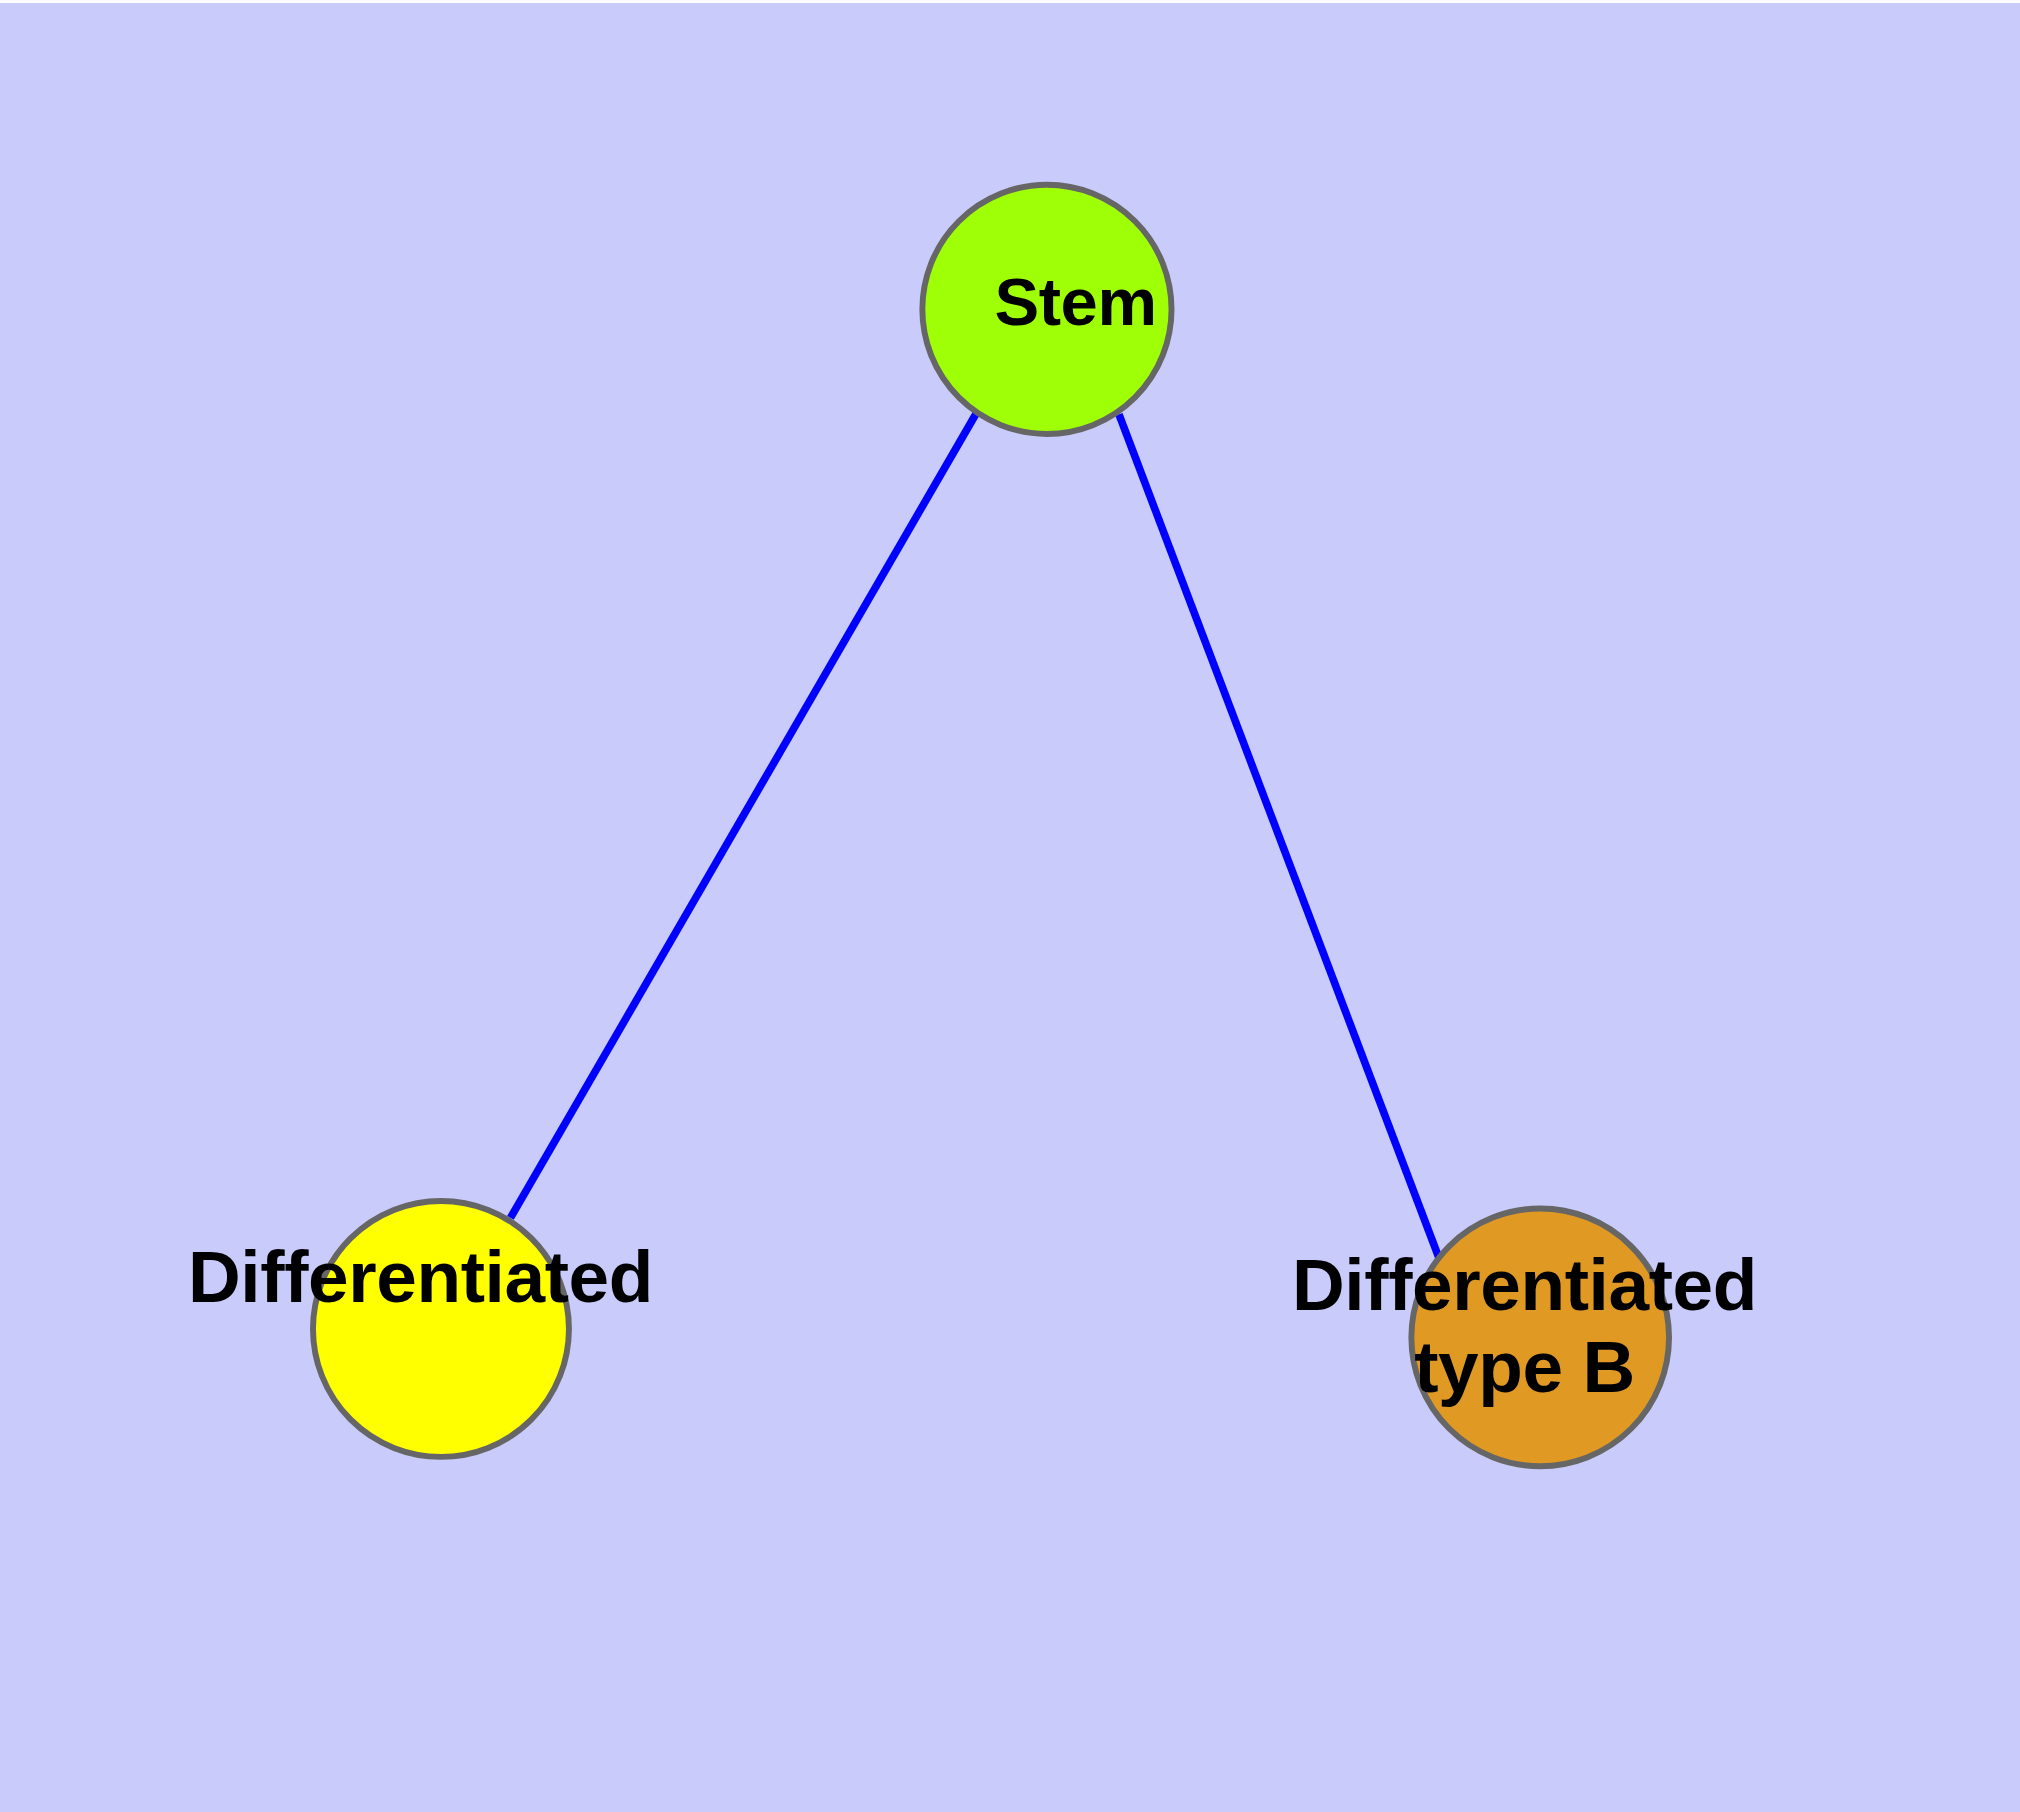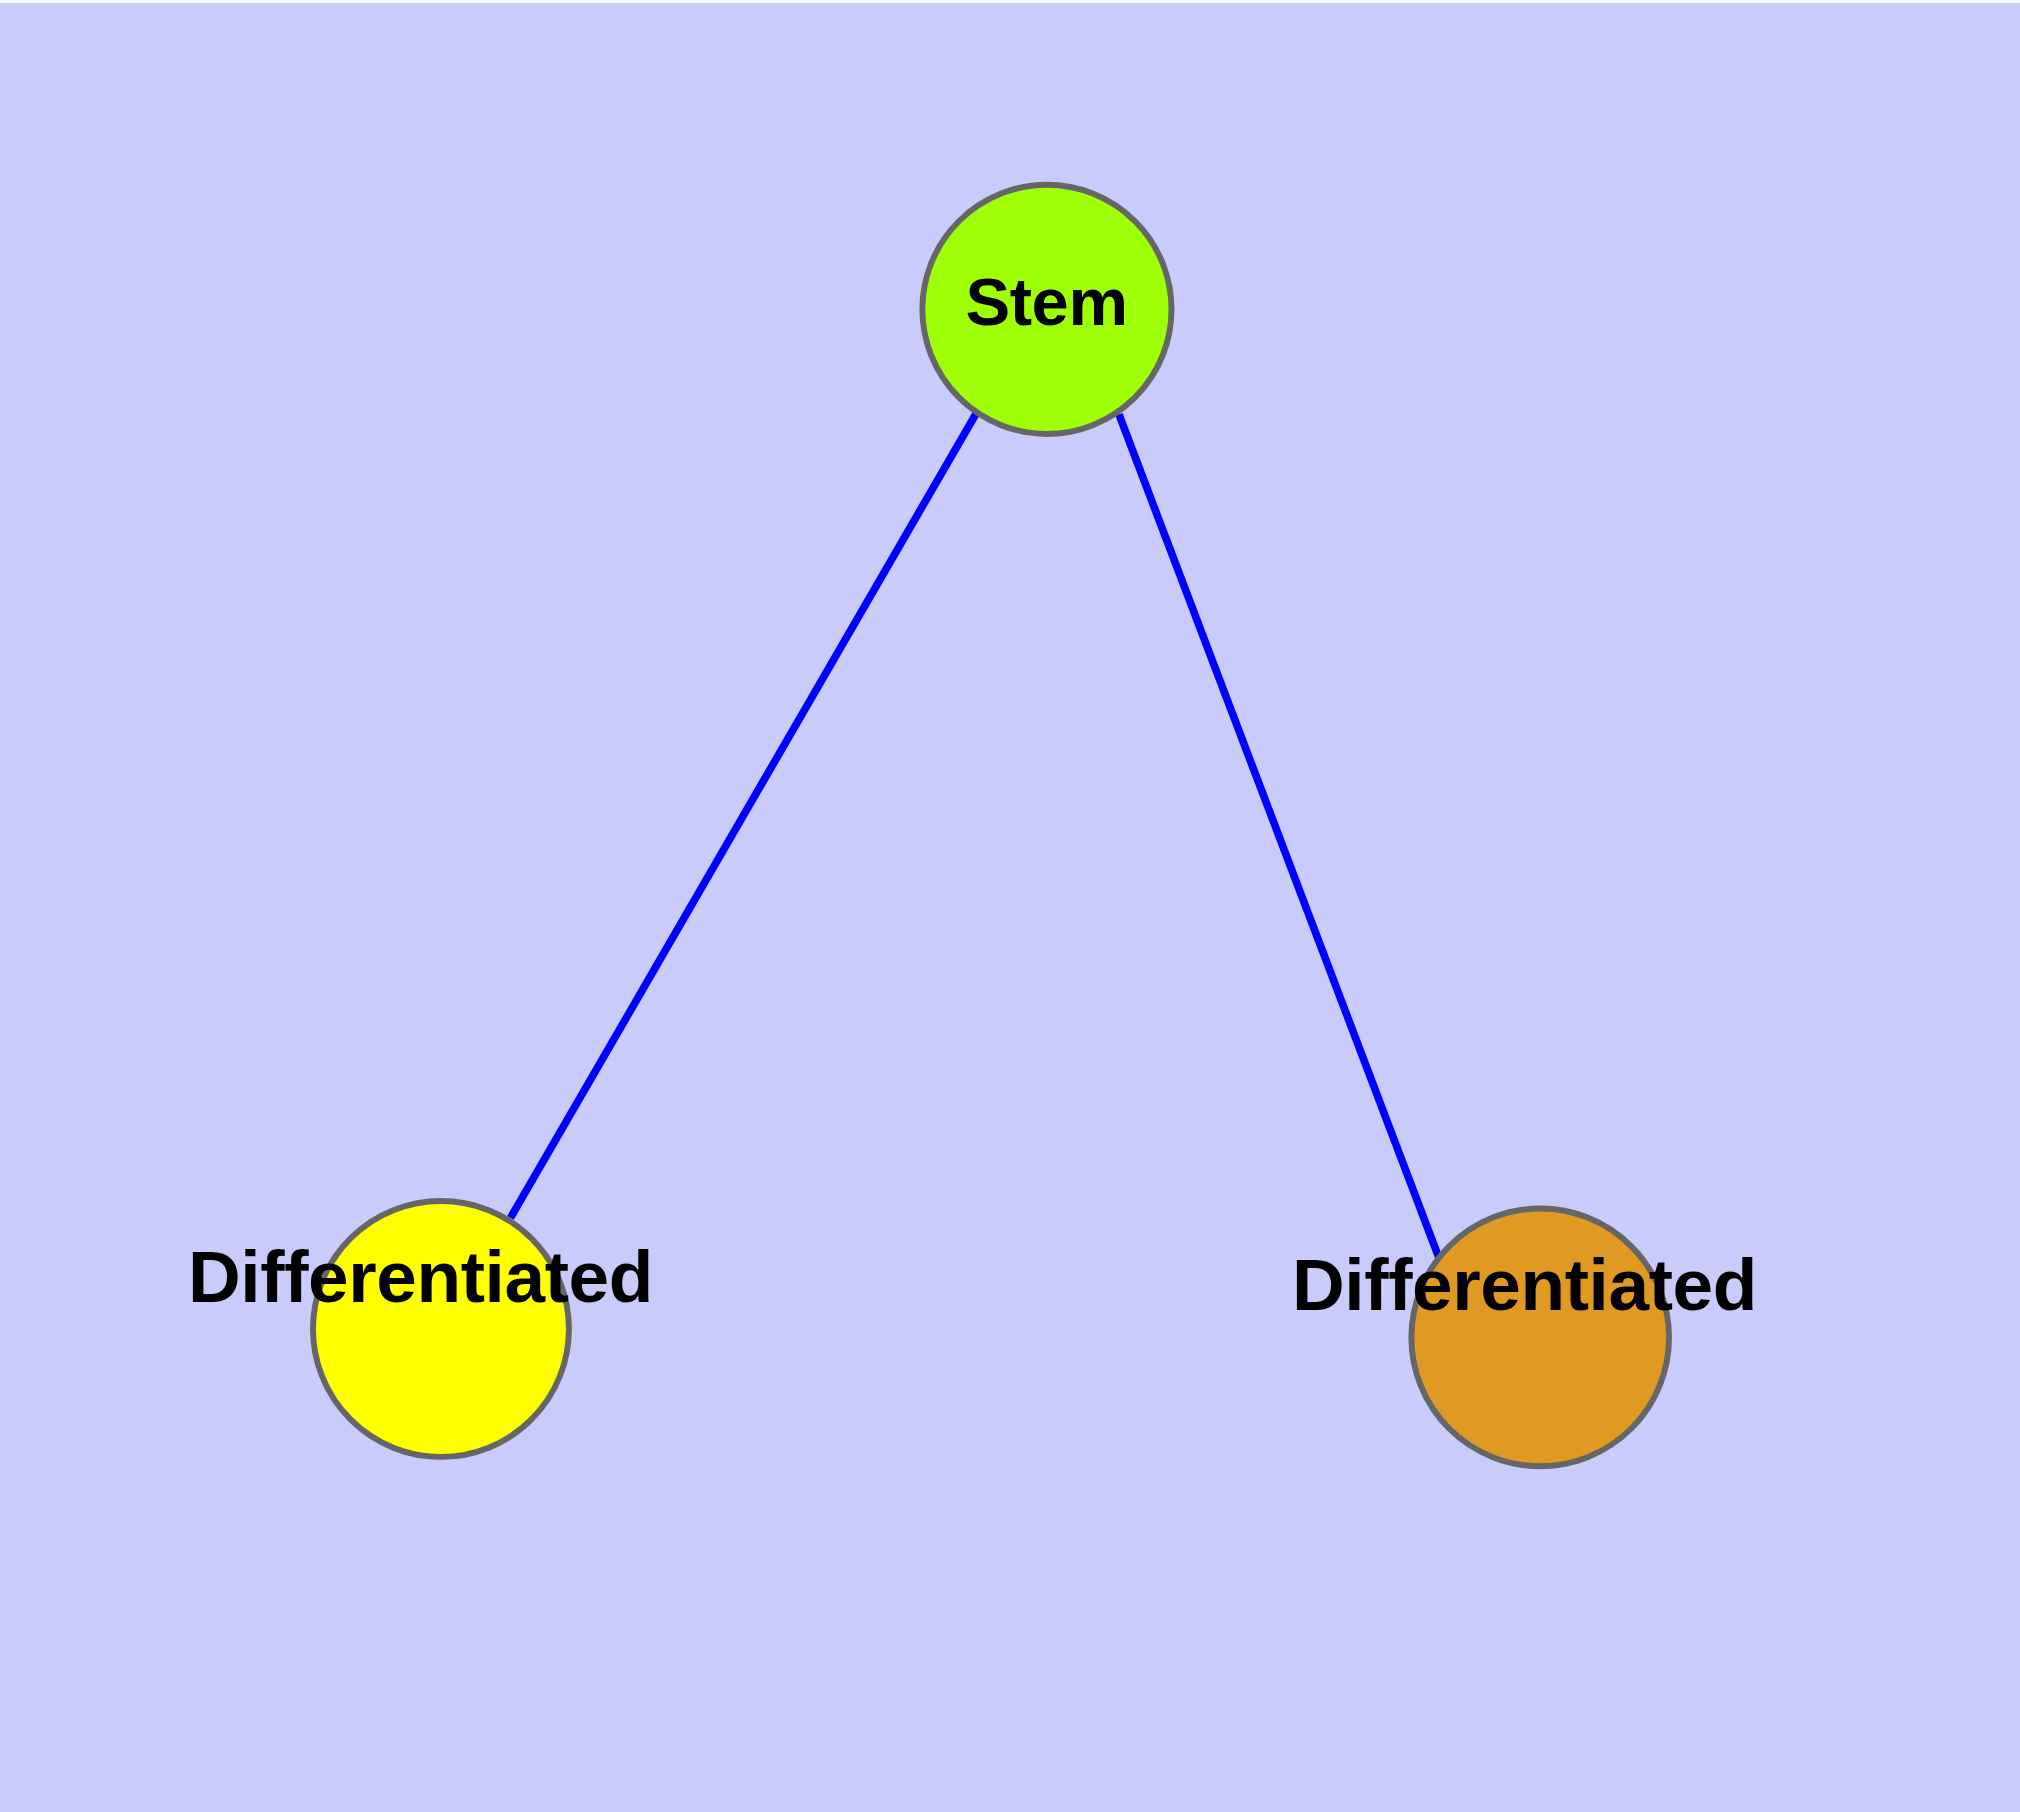--- a/index.html
+++ b/index.html
@@ -44,21 +44,21 @@
     position: absolute;
     color: #000000;
     font-weight: bold;
     text-align: center;
     line-height: 1.12;
     white-space: nowrap;
     letter-spacing: -0.4px;
     pointer-events: none;
   }
   #label-stem {
-    left: 792px;
+    left: 821px;
     top: 264px;
     width: 509px;
     font-size: 67px;
   }
   #label-type-a {
     left: 166px;
     top: 1236px;
     width: 509px;
     font-size: 73px;
   }
@@ -91,16 +91,17 @@
   <div class="node-label" id="label-stem" style="color: rgb(0, 0, 0);">
     <span class="label-line">Stem</span>
   </div>
 
   <div class="node-label" id="label-type-a" style="color: rgb(0, 0, 0);">
     <span class="label-line">Differentiated</span>
   </div>
 
   <div class="node-label" id="label-type-b" style="color: rgb(0, 0, 0);">
     <span class="label-line">Differentiated</span>
+    <span class="label-line">type B</span>
   </div>
 
 </div>
 
 
 </body></html>

